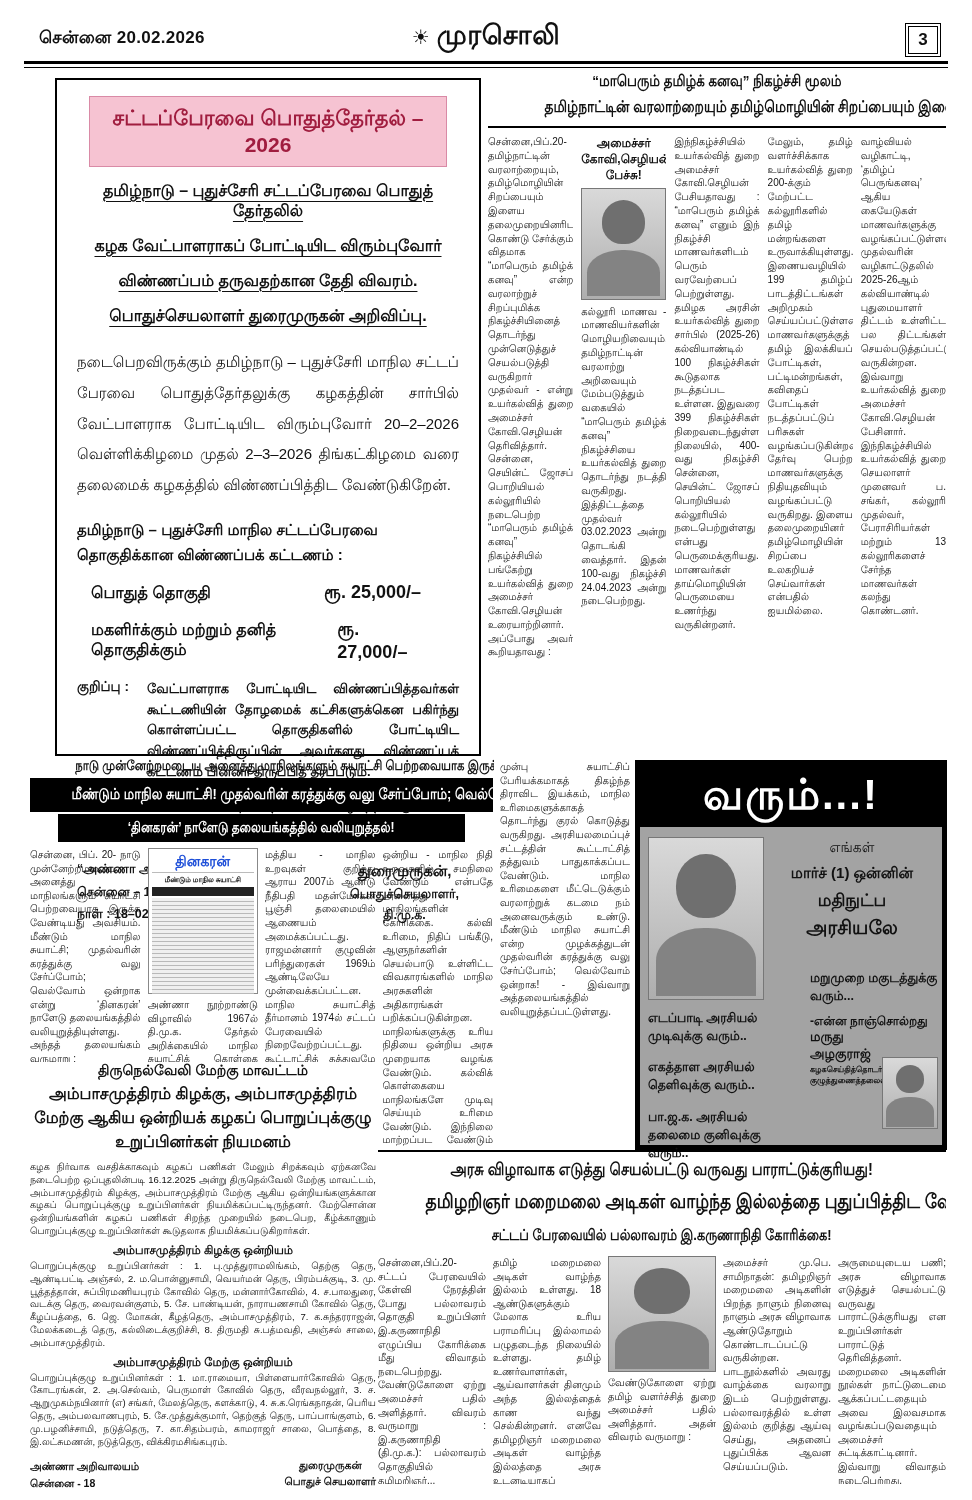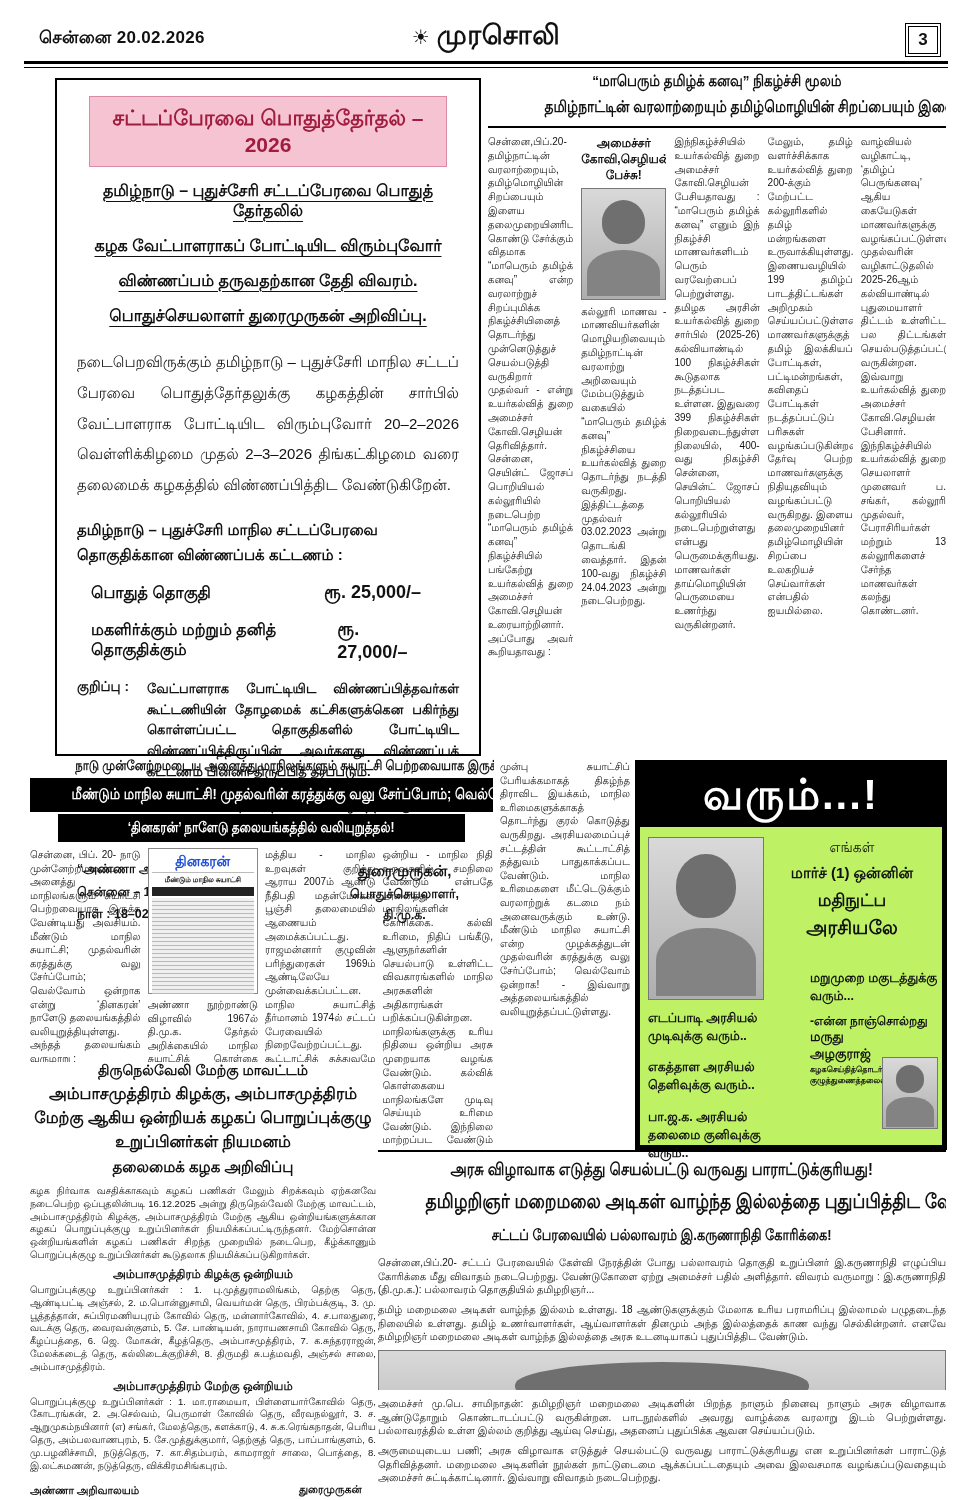--- a/index.html
+++ b/index.html
@@ -67,21 +67,21 @@
   .acol.a3{height:298px;}
   .auto-right{position:absolute;left:470px;top:2px;width:130px;height:386px;font-size:10px;line-height:1.36;
               text-align:justify;overflow:hidden;}
   .clipping{width:100%;height:146px;border:1px solid #888;background:#fff;margin-bottom:4px;padding:3px;box-sizing:border-box;}
   .clip-mast{color:#1d4ed8;font-weight:bold;text-align:center;font-size:14px;border-bottom:1px solid #bbb;padding-bottom:1px;}
   .clip-head{font-size:7px;font-weight:bold;text-align:center;margin-top:2px;overflow:hidden;white-space:nowrap;}
   .clip-bar{height:9px;background:#222;margin:2px 0;}
   .clip-body{height:96px;background:repeating-linear-gradient(#efefef 0 3px,#b9b9b9 3px 4px);}
 
   
-  .varum{position:absolute;left:635px;top:760px;width:312px;height:390px;border:5px solid #000;box-sizing:border-box;background:#bef264;}
+  .varum{position:absolute;left:635px;top:760px;width:312px;height:390px;border:5px solid #000;box-sizing:border-box;background:#a3a3a3;}
   .varum-title{background:#000;color:#fff;font-size:42px;font-weight:bold;text-align:center;height:62px;line-height:60px;letter-spacing:2px;}
   .varum-body{position:relative;height:256px;}
   .v-photo{position:absolute;left:8px;top:10px;width:116px;height:163px;}
   .v-lines{position:absolute;left:130px;top:12px;width:164px;text-align:center;}
   .v-l0{font-size:14px;}
   .v-l1{font-size:15px;font-weight:bold;margin-top:7px;}
   .v-l2{font-size:17px;font-weight:bold;margin-top:7px;}
   .v-l3{font-size:19px;font-weight:bold;margin-top:5px;}
   .v-items{position:absolute;left:8px;top:182px;width:152px;}
   .v-item{font-size:12.5px;font-weight:bold;line-height:1.45;margin-bottom:13px;}
@@ -105,21 +105,21 @@
   .ap-left div{font-size:10.5px;font-weight:bold;line-height:1.6;}
   .ap-right{text-align:center;}
   .ap-name{font-size:13.5px;font-weight:bold;}
   .ap-right div{font-size:10.5px;font-weight:bold;line-height:1.5;}
 
   
   .assembly{position:absolute;left:378px;top:1150px;width:568px;height:344px;border-top:2px solid #000;padding-top:8px;box-sizing:border-box;}
   .as-kicker{text-align:center;font-weight:bold;font-size:17px;overflow:hidden;}
   .as-headline{text-align:center;font-weight:bold;font-size:20px;margin-top:9px;overflow:hidden;}
   .as-subhead{text-align:center;font-weight:bold;font-size:15px;margin-top:11px;overflow:hidden;}
-  .as-cols{display:flex;gap:7px;margin-top:10px;height:228px;flex-direction:column;}
+  .as-cols{display:flex;gap:7px;margin-top:10px;height:228px;}
   .ascol{flex:1;font-size:10px;line-height:1.36;text-align:justify;overflow:hidden;}
   .as-photo{width:100%;height:116px;margin-bottom:4px;}
 </style>
 </head>
 <body>
 
 <div class="page">
 
   <div class="hdr-date">சென்னை 20.02.2026</div>
   <div class="hdr-brand">
@@ -223,21 +223,20 @@
         <div class="v-byname">மருது அழகுராஜ்</div>
         <div class="v-byrole">கழகசெய்தித்தொடர்புக் குழுத்துணைத்தலைவர்</div>
         <div class="photo v-byphoto"></div>
       </div>
     </div>
   </div>
 
   <div class="appoint">
     <div class="ap-district">திருநெல்வேலி மேற்கு மாவட்டம்</div>
     <div class="ap-headline">அம்பாசமுத்திரம் கிழக்கு, அம்பாசமுத்திரம் மேற்கு ஆகிய ஒன்றியக் கழகப் பொறுப்புக்குழு உறுப்பினர்கள் நியமனம்</div>
-    <div class="ap-subhead">தலைமைக் கழக அறிவிப்பு</div>
     <div class="ap-intro">கழக நிர்வாக வசதிக்காகவும் கழகப் பணிகள் மேலும் சிறக்கவும் ஏற்கனவே நடைபெற்ற ஒப்புதலின்படி 16.12.2025 அன்று திருநெல்வேலி மேற்கு மாவட்டம், அம்பாசமுத்திரம் கிழக்கு, அம்பாசமுத்திரம் மேற்கு ஆகிய ஒன்றியங்களுக்கான கழகப் பொறுப்புக்குழு உறுப்பினர்கள் நியமிக்கப்பட்டிருந்தனர். மேற்சொன்ன ஒன்றியங்களின் கழகப் பணிகள் சிறந்த முறையில் நடைபெற, கீழ்க்காணும் பொறுப்புக்குழு உறுப்பினர்கள் கூடுதலாக நியமிக்கப்படுகிறார்கள்.</div>
     <div class="ap-sechead">அம்பாசமுத்திரம் கிழக்கு ஒன்றியம்</div>
     <div class="ap-list">பொறுப்புக்குழு உறுப்பினர்கள் : 1. பு.முத்துராமலிங்கம், தெற்கு தெரு, ஆண்டிபட்டி அஞ்சல், 2. ம.பொன்னுசாமி, வெயர்மன் தெரு, பிரம்பக்குடி, 3. மு. பூத்தத்தான், சுப்பிரமணியபுரம் கோவில் தெரு, மன்னார்கோவில், 4. ச.பாலதுரை, வடக்கு தெரு, வைரவன்குளம், 5. சே. பாண்டியன், நாராயணசாமி கோவில் தெரு, கீழப்பத்தை, 6. ஜெ. மோகன், கீழத்தெரு, அம்பாசமுத்திரம், 7. க.சுந்தரராஜன், மேலக்கடைத் தெரு, கல்லிடைக்குறிச்சி, 8. திருமதி சு.பத்மவதி, அஞ்சல் சாலை, அம்பாசமுத்திரம்.</div>
     <div class="ap-sechead">அம்பாசமுத்திரம் மேற்கு ஒன்றியம்</div>
     <div class="ap-list">பொறுப்புக்குழு உறுப்பினர்கள் : 1. மா.ராமையா, பிள்ளையார்கோவில் தெரு, கோடரங்கன், 2. அ.செல்வம், பெருமாள் கோவில் தெரு, வீரவநல்லூர், 3. ச. ஆறுமுகம்நயினார் (எ) சங்கர், மேலத்தெரு, களக்காடு, 4. சு.க.ரெங்கநாதன், பெரிய தெரு, அம்பலவாணபுரம், 5. சே.முத்துக்குமார், தெற்குத் தெரு, பாப்பாங்குளம், 6. மு.பழனிச்சாமி, நடுத்தெரு, 7. கா.சிதம்பரம், காமராஜர் சாலை, பொத்தை, 8. இ.லட்சுமணன், நடுத்தெரு, விக்கிரமசிங்கபுரம்.</div>
     <div class="ap-footer">
       <div class="ap-left">
         <div class="ap-place">அண்ணா அறிவாலயம்</div>
         <div>சென்னை - 18</div>
 

